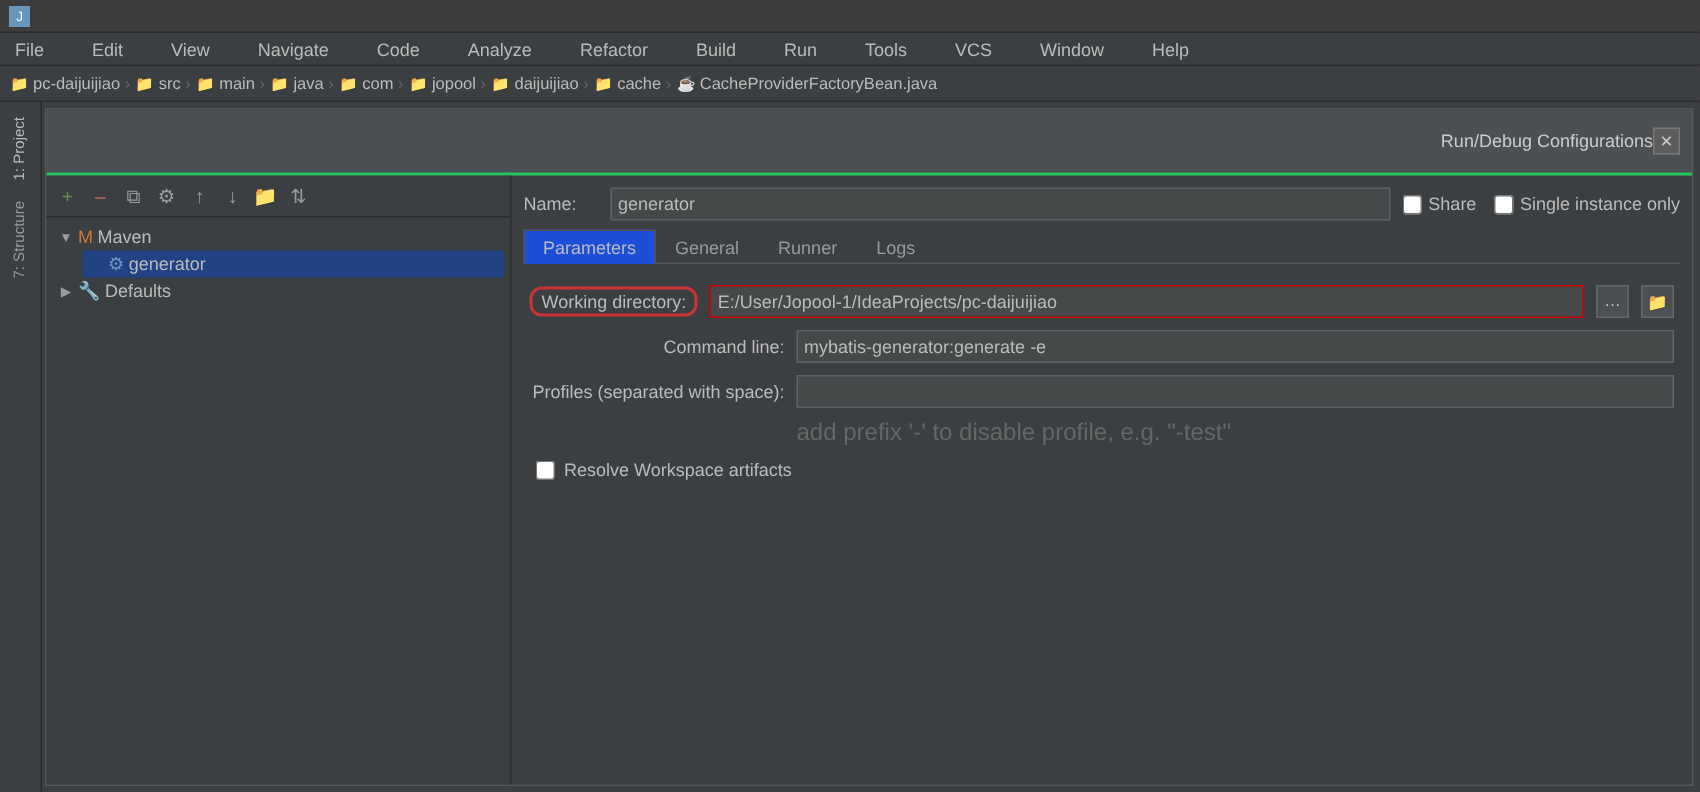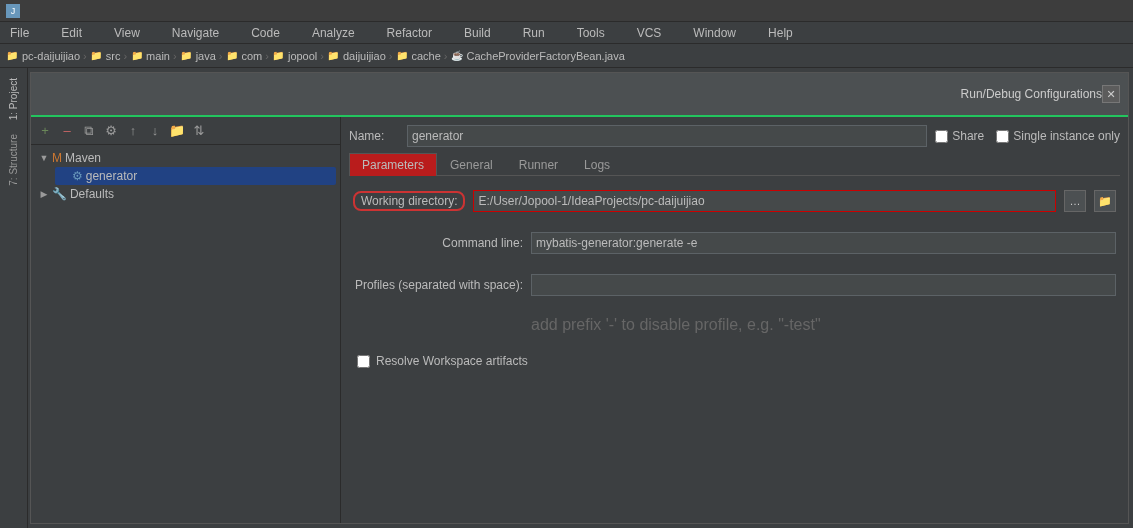--- a/index.html
+++ b/index.html
@@ -257,31 +257,31 @@
       padding: 4px 12px;
       font-size: 12px;
       color: #9a9a9a;
       cursor: pointer;
       border: 1px solid transparent;
       border-bottom: none;
       margin-bottom: -1px;
     }
     .tab.active {
       color: #bbbbbb;
-      background: #b91c1c;
+      background: #1d4ed8;
       border-color: #555 #555 #3c3f41 #555;
     }
 
     
     .params-content {
       flex: 1;
       padding: 8px 4px;
       display: flex;
       flex-direction: column;
-      gap: 20px;
+      gap: 8px;
     }
 
     .field-row {
       display: flex;
       align-items: center;
       gap: 8px;
     }
     .field-label {
       font-size: 12px;
       color: #bbbbbb;

